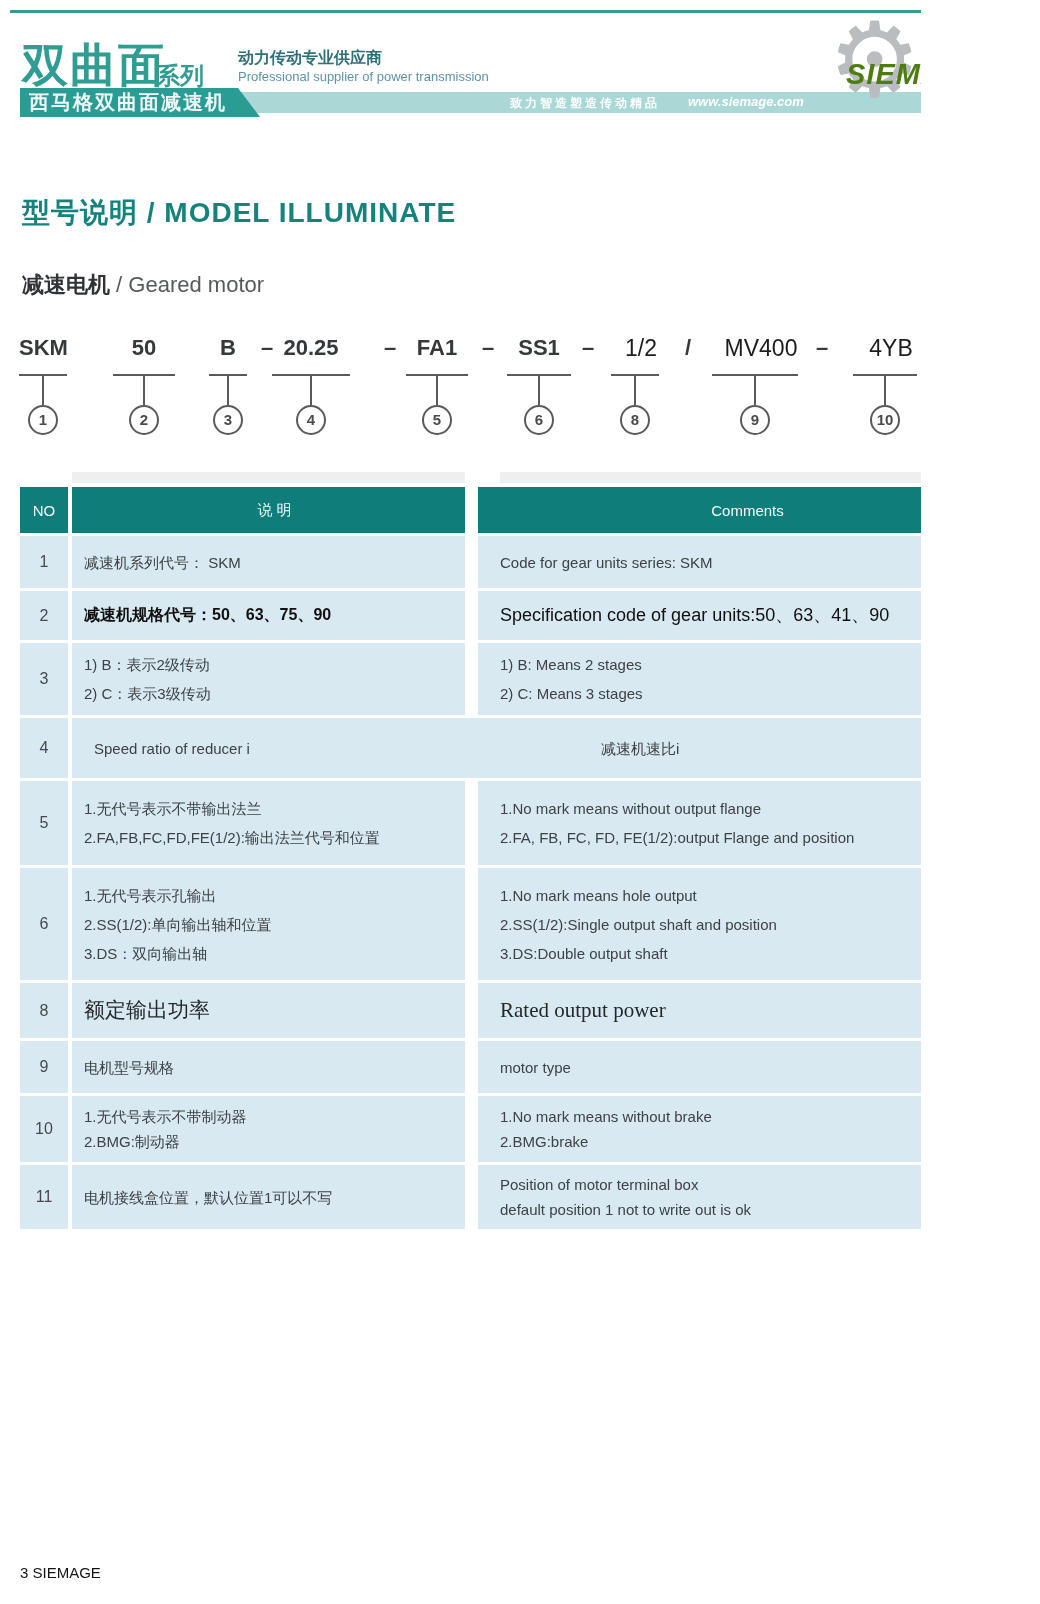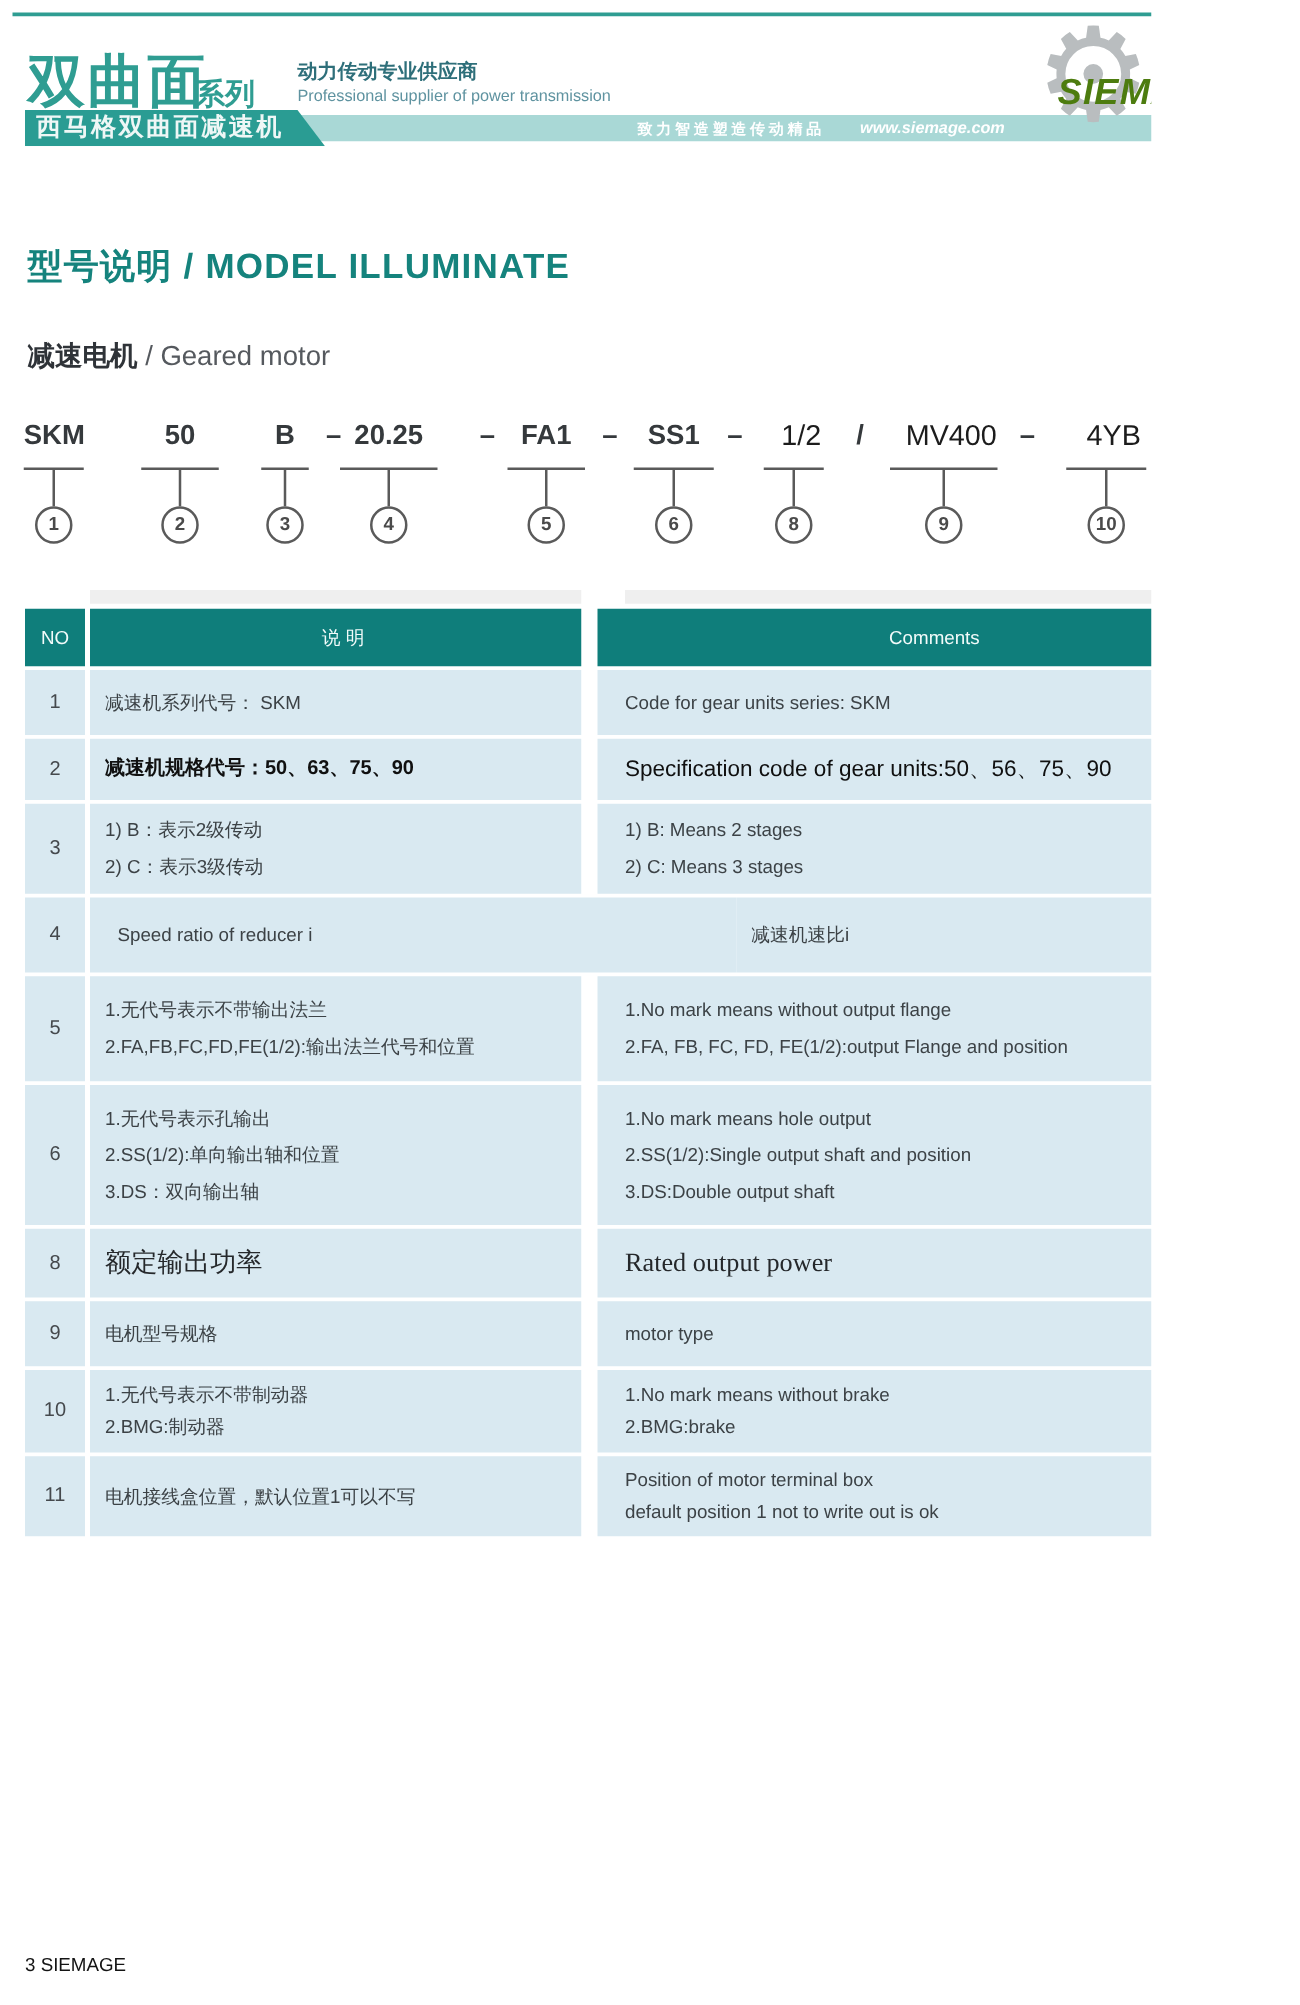--- a/index.html
+++ b/index.html
@@ -182,21 +182,21 @@
           <div class="line">Code for gear units series: SKM</div>
         </div>
     </div>
 
     <div class="row row-retype" style="height:49px;">
       <div class="cell c-no">2</div>
       <div class="cell c-cn">
           <div class="line">减速机规格代号：50、63、75、90</div>
         </div>
       <div class="cell c-en">
-          <div class="line">Specification code of gear units:50、56、75、90</div>
+          <div class="line">Specification code of gear units:50、63、41、90</div>
         </div>
     </div>
 
     <div class="row" style="height:72px;">
       <div class="cell c-no">3</div>
       <div class="cell c-cn">
         <div class="line">1) B：表示2级传动</div>
         <div class="line">2) C：表示3级传动</div>
       </div>
       <div class="cell c-en">

